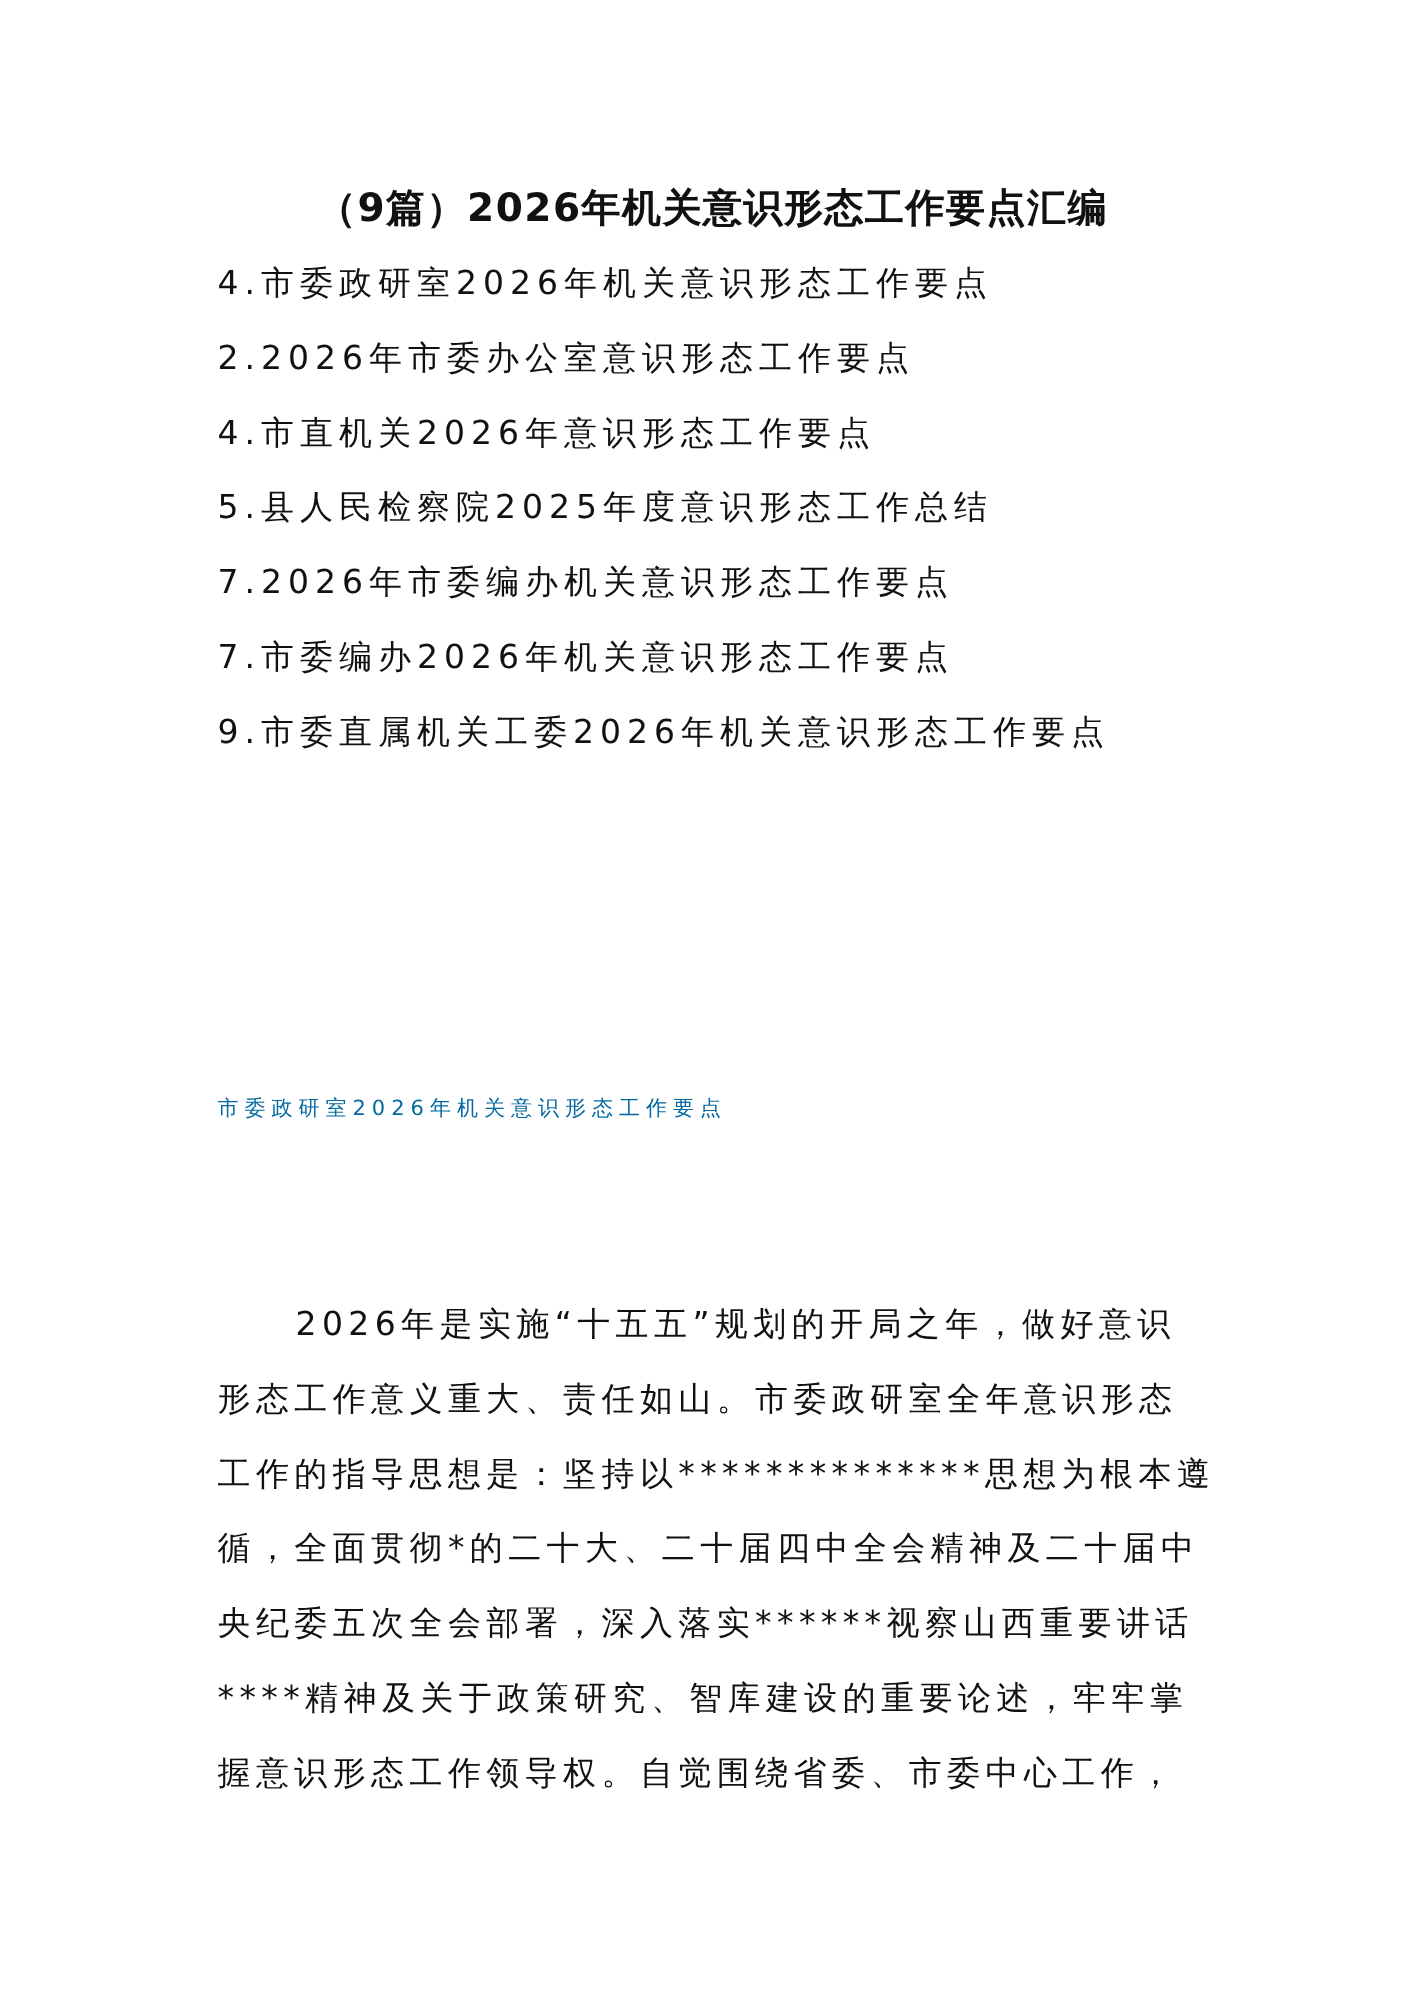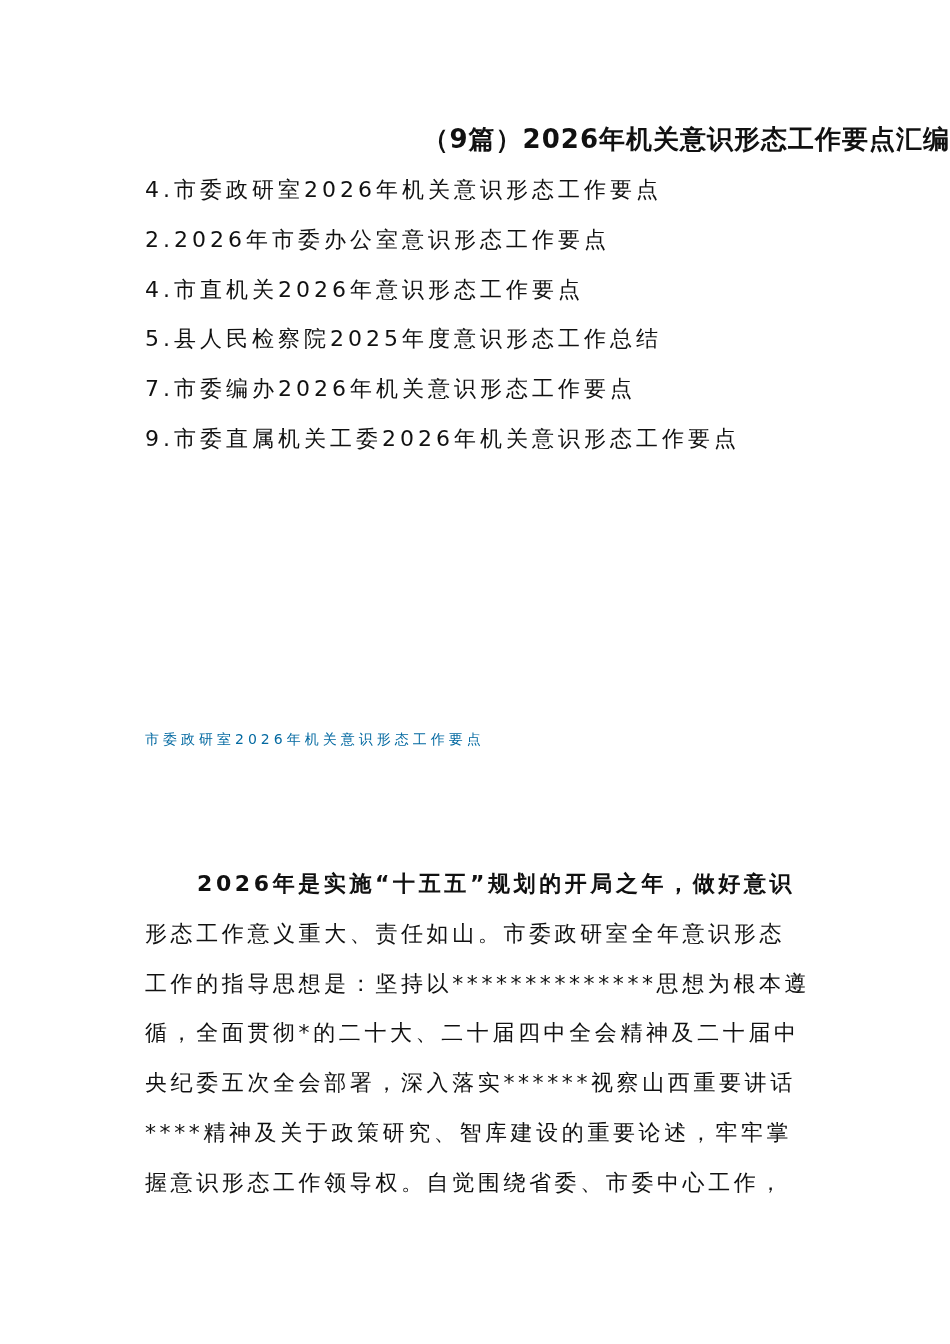--- a/index.html
+++ b/index.html
@@ -20,21 +20,21 @@
       left: 0; top: 0;
       width: 950px;
       height: 1344px;
       background: #ffffff;
     }
     .doc-title {
       position: absolute;
       left: 0;
       top: 121px;
       width: 950px;
-      text-align: right;
+      text-align: center;
       font-size: 26px;
       font-weight: bold;
       line-height: 36px;
       letter-spacing: 1px;
       color: #111;
       margin: 0;
     }
     .toc {
       position: absolute;
       left: 145px;
@@ -74,35 +74,35 @@
       display: block;
       height: 49.8px;
       line-height: 36px;
       font-size: 22px;
       white-space: nowrap;
       letter-spacing: 3.6px;
       color: #111;
     }
     .body-para .line.first {
       padding-left: 52px;
-      font-weight: bold;
     }
   </style>
 </head>
 <body>
 
 <div class="page">
 
   <h1 class="doc-title">（9篇）2026年机关意识形态工作要点汇编</h1>
 
   <ol class="toc">
     <li>4.市委政研室2026年机关意识形态工作要点</li>
     <li>2.2026年市委办公室意识形态工作要点</li>
     <li>4.市直机关2026年意识形态工作要点</li>
     <li>5.县人民检察院2025年度意识形态工作总结</li>
+    <li>7.2026年市委编办机关意识形态工作要点</li>
     <li>7.市委编办2026年机关意识形态工作要点</li>
     <li>9.市委直属机关工委2026年机关意识形态工作要点</li>
   </ol>
 
   <h2 class="section-heading">市委政研室2026年机关意识形态工作要点</h2>
 
   <p class="body-para">
     <span class="line first">2026年是实施“十五五”规划的开局之年，做好意识</span>
     <span class="line">形态工作意义重大、责任如山。市委政研室全年意识形态</span>
     <span class="line">工作的指导思想是：坚持以**************思想为根本遵</span>

